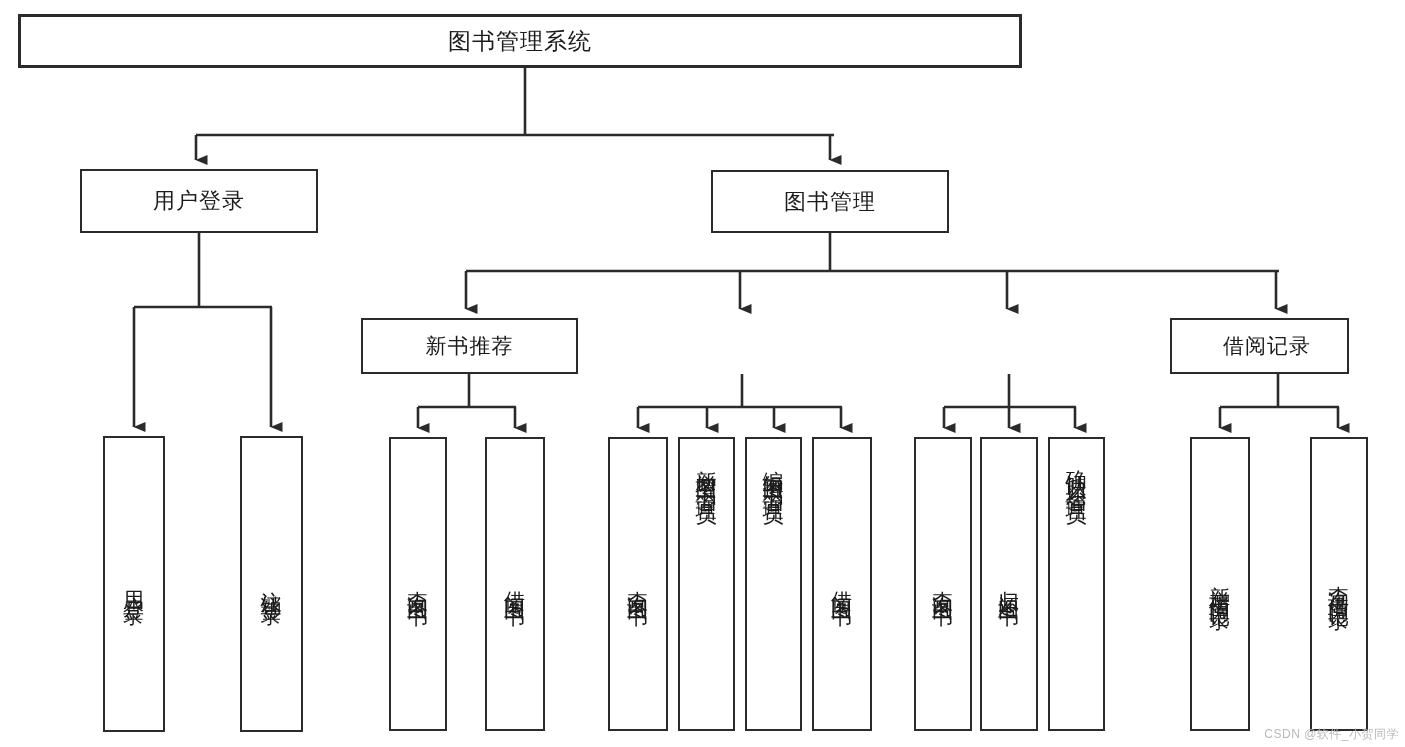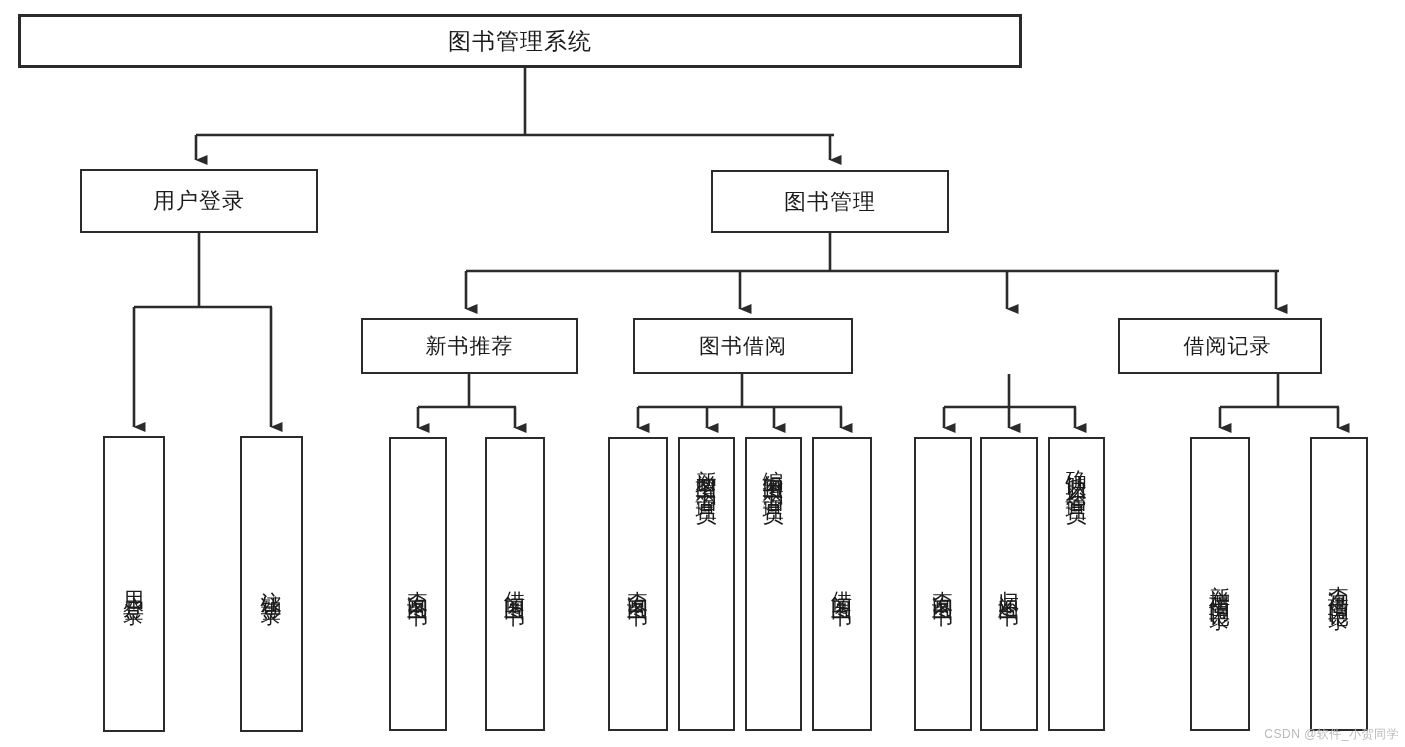--- a/index.html
+++ b/index.html
@@ -114,24 +114,21 @@
   <div class="node-box lvl2" style="left:80px;top:169px;width:238px;height:64px;">
     <span class="node-label">用户登录</span>
   </div>
   <div class="node-box lvl2" style="left:711px;top:170px;width:238px;height:63px;">
     <span class="node-label">图书管理</span>
   </div>
 
   <div class="node-box lvl3" style="left:361px;top:318px;width:217px;height:56px;">
     <span class="node-label">新书推荐</span>
   </div>
-  <div class="node-box lvl3" style="left:633px;top:318px;width:220px;height:56px;">
-    <span class="node-label">图书借阅</span>
-  </div>
-  <div class="node-box lvl3" style="left:1118px;top:318px;width:204px;height:56px;padding-left:15px;">
+  <div class="node-box lvl3" style="left:1170px;top:318px;width:179px;height:56px;padding-left:15px;">
     <span class="node-label">借阅记录</span>
   </div>
 
   <div class="node-box leaf centered" style="left:103px;top:436px;width:62px;height:296px;">
     <span class="node-label">用户登录</span>
   </div>
   <div class="node-box leaf centered" style="left:240px;top:436px;width:63px;height:296px;">
     <span class="node-label">注销登录</span>
   </div>
 

